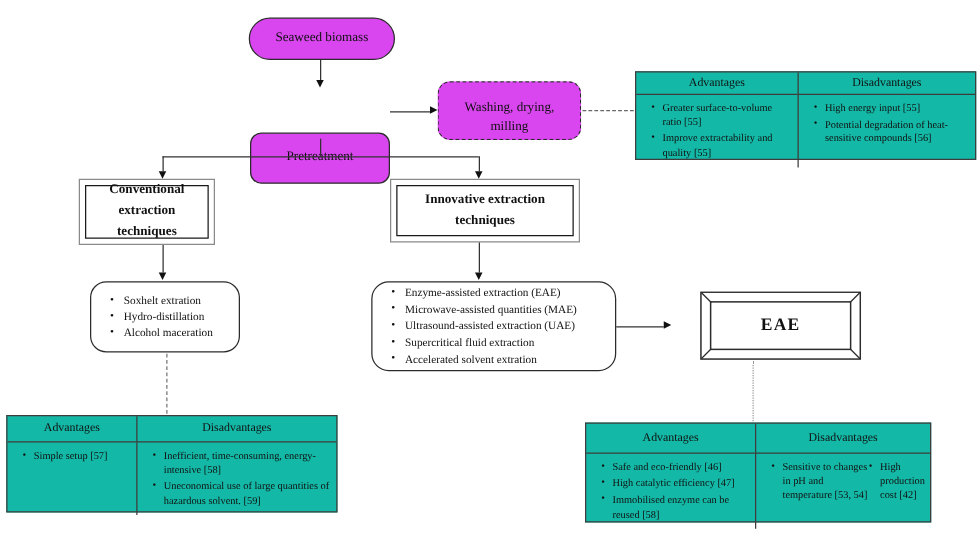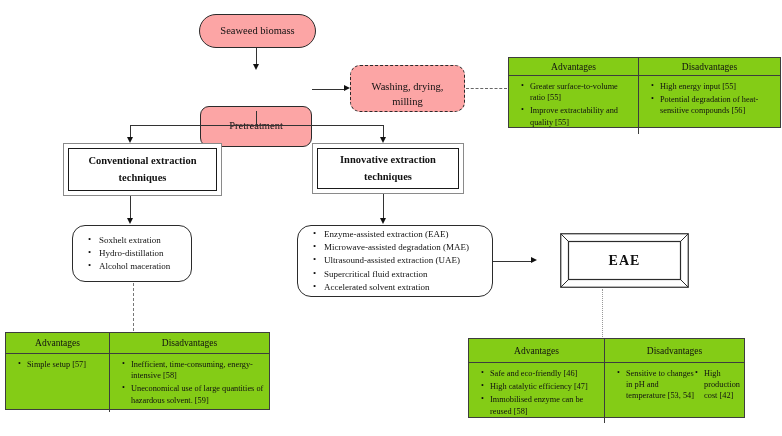--- a/index.html
+++ b/index.html
@@ -2,21 +2,21 @@
 <html><head>
 <meta charset="utf-8">
 <style>
   html,body{margin:0;padding:0;background:#fff;}
   .canvas{
     position:relative;width:782px;height:436px;background:#ffffff;
     font-family:"Liberation Serif","DejaVu Serif",serif;color:#111;overflow:hidden;
   }
   
   .node{
-    position:absolute;border:1.2px solid #2b2b2b;background:#fca5a5;
+    position:absolute;border:1.2px solid #2b2b2b;background:#d946ef;
     display:flex;align-items:center;justify-content:center;text-align:center;
     box-sizing:border-box;font-size:10.5px;line-height:1.35;
   }
   .stadium{border-radius:17px;}
   .rounded{border-radius:9px;margin-top:36px;}
   .dashedbox{border:1.2px dashed #2b2b2b;border-radius:10px;}
   .dashedbox .inner-label{width:92px;margin-top:12px;}
   
   .dbl-outer{
     position:absolute;border:1px solid #8a8a8a;background:#fff;
@@ -38,21 +38,21 @@
   
   .eae-frame{position:absolute;margin-left:22px;}
   .eae-frame svg{position:absolute;left:0;top:0;}
   .eae-label{
     position:absolute;left:0;top:0;width:100%;height:100%;
     display:flex;align-items:center;justify-content:center;
     font-weight:bold;font-size:14px;letter-spacing:1px;
   }
   
   .advtable{
-    position:absolute;background:#84cc16;border:1.5px solid #3d3d3d;
+    position:absolute;background:#14b8a6;border:1.5px solid #3d3d3d;
     display:grid;box-sizing:border-box;
   }
   .advtable .th{
     font-size:9.5px;display:flex;align-items:center;justify-content:center;
     border-bottom:1.5px solid #3d3d3d;box-sizing:border-box;
   }
   .advtable .col2{border-left:1.5px solid #3d3d3d;box-sizing:border-box;}
   .advtable ul.cell{
     list-style:none;margin:0;padding:5px 4px 4px 12px;
     font-size:8.3px;line-height:1.35;box-sizing:border-box;
@@ -87,40 +87,40 @@
   </div>
 
   <div class="node rounded" style="left:200px;top:70px;width:112px;height:41px;">
     <span>Pretreatment</span>
   </div>
 
   <div class="node dashedbox" style="left:350px;top:65px;width:115px;height:47px;">
     <span class="inner-label">Washing, drying, milling</span>
   </div>
 
-  <div class="dbl-outer" style="left:63px;top:143px;width:159px;height:53px;">
+  <div class="dbl-outer" style="left:63px;top:143px;width:109px;height:53px;">
     <div class="dbl-inner">Conventional extraction techniques</div>
   </div>
 
   <div class="dbl-outer" style="left:312px;top:143px;width:152px;height:51px;">
     <div class="dbl-inner">Innovative extraction techniques</div>
   </div>
 
   <div class="listbox" style="left:72px;top:225px;width:120px;height:57px;">
     <ul>
         <li>Soxhelt extration</li>
         <li>Hydro-distillation</li>
         <li>Alcohol maceration</li>
       </ul>
   </div>
 
   <div class="listbox" style="left:297px;top:225px;width:196px;height:72px;border-radius:14px;">
     <ul>
         <li>Enzyme-assisted extraction (EAE)</li>
-        <li>Microwave-assisted degradation (MAE)</li>
+        <li>Microwave-assisted quantities (MAE)</li>
         <li>Ultrasound-assisted extraction (UAE)</li>
         <li>Supercritical fluid extraction</li>
         <li>Accelerated solvent extration</li>
       </ul>
   </div>
 
   <div class="eae-frame" style="left:538px;top:233px;width:129px;height:55px;">
     <svg width="129" height="55" viewBox="0 0 129 55">
       <rect x="0.75" y="0.75" width="127.5" height="53.5" fill="#ffffff" stroke="#2b2b2b" stroke-width="1.2"></rect>
       <rect x="8.5" y="8.5" width="112" height="38" fill="#ffffff" stroke="#2b2b2b" stroke-width="1.2"></rect>

